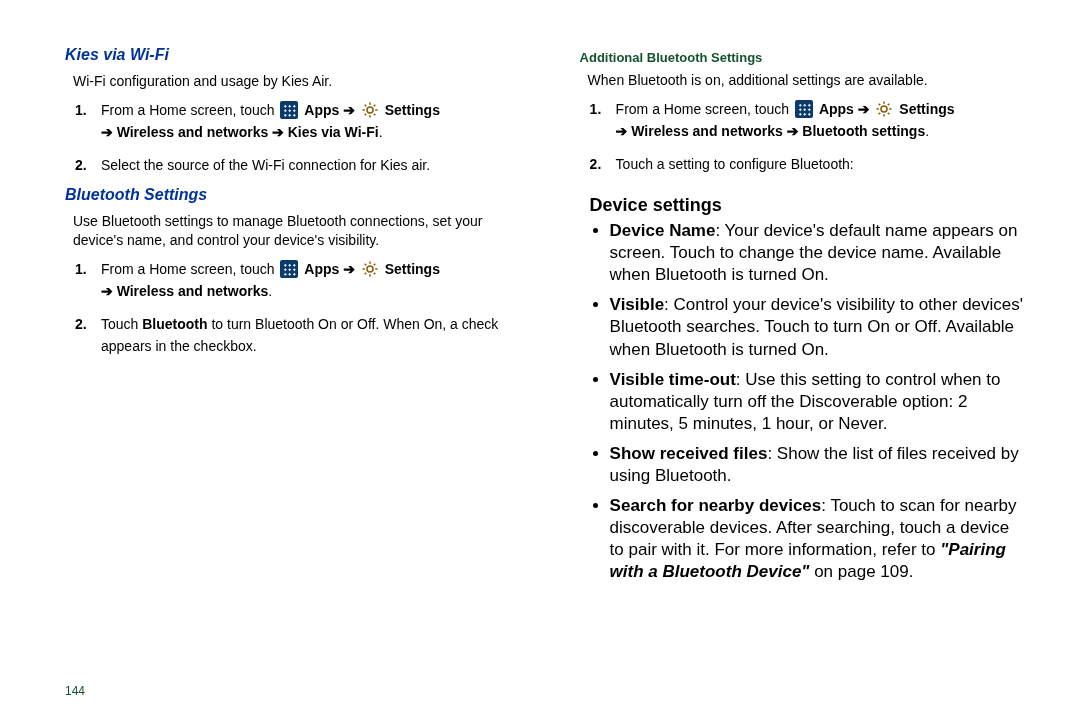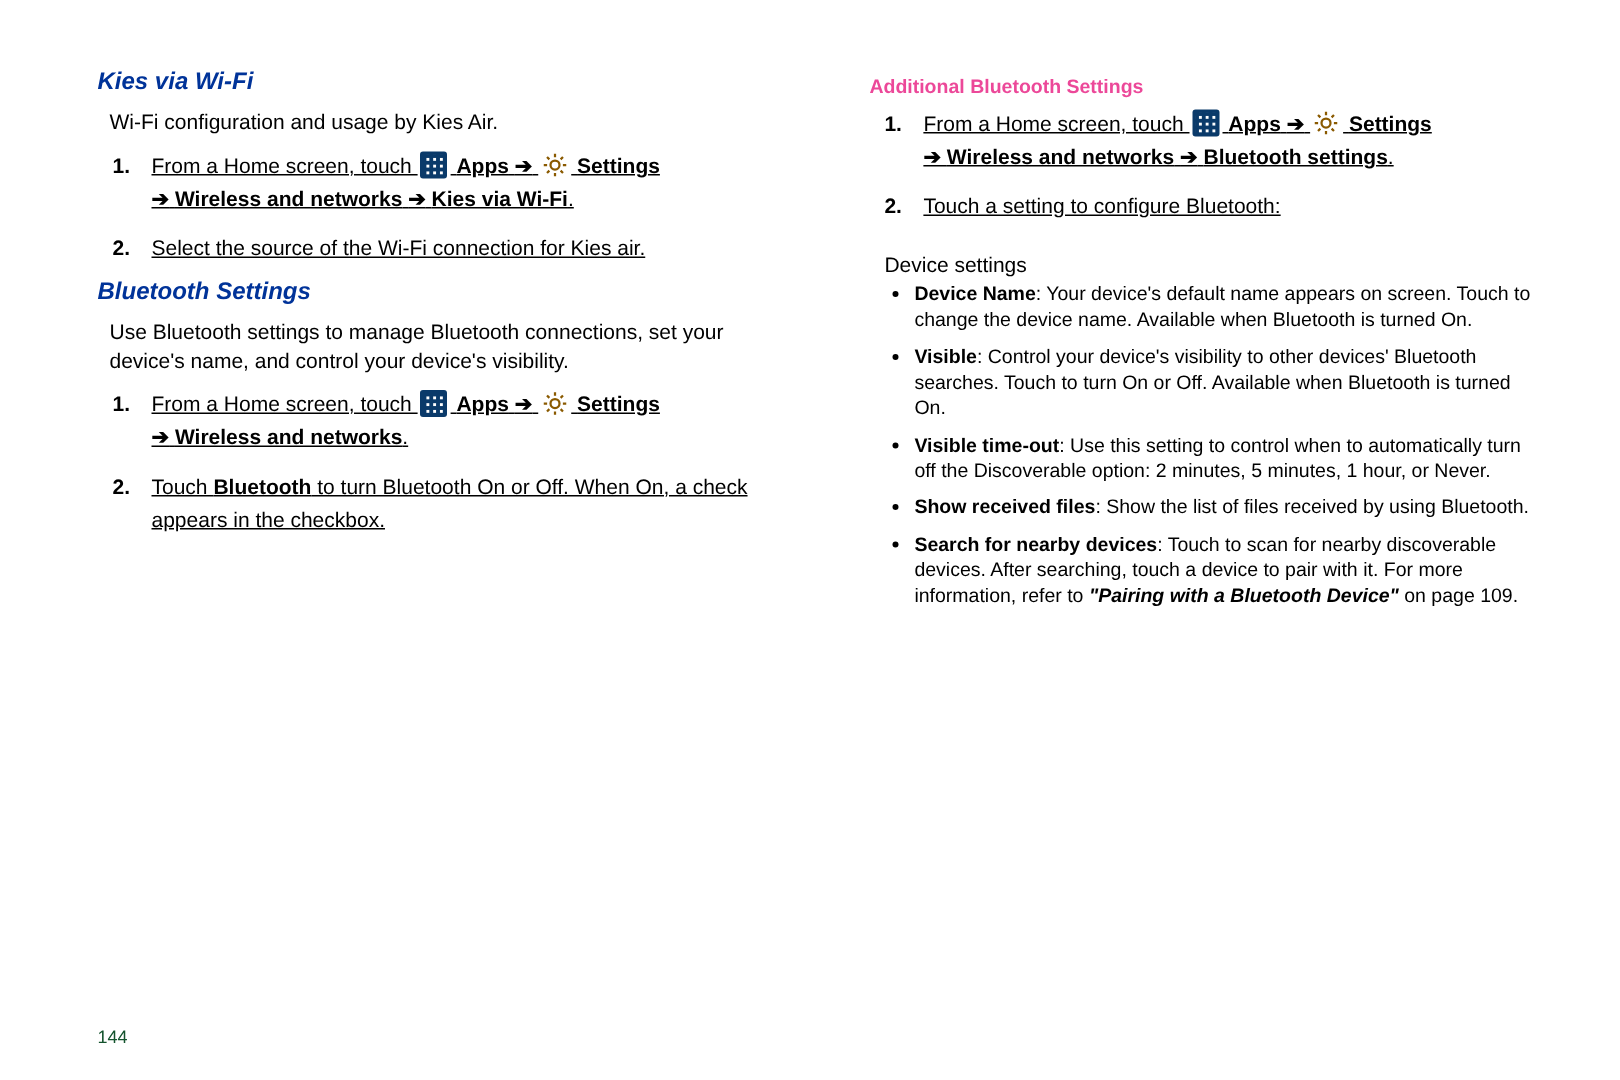--- a/index.html
+++ b/index.html
@@ -30,39 +30,39 @@
   }
   .col.right { padding-right: 15px; padding-left: 10px; }
   .h-blue {
     color: #003399;
     font-style: italic;
     font-weight: bold;
     font-size: 16px;
     margin: 6px 0 8px 0;
   }
   .h-red {
-    color: #ec4899;
+    color: #14532d;
     font-weight: bold;
     font-size: 13px;
     margin: 10px 0 6px 0;
   }
   .h-sub {
-    font-weight: normal;
-    font-size: 14px;
+    font-weight: bold;
+    font-size: 18px;
     margin: 20px 0 4px 10px;
   }
   p { margin: 4px 0 8px 0; line-height: 1.35; }
   .indent { margin-left: 8px; }
-  ol { margin: 4px 0 8px 0; padding-left: 38px; text-decoration: underline; }
+  ol { margin: 4px 0 8px 0; padding-left: 38px; }
   ol li { margin: 4px 0 10px 0; line-height: 1.6; font-weight: normal; }
   ol.styled { list-style: none; padding-left: 10px; counter-reset: item; }
   ol.styled li { counter-increment: item; position: relative; padding-left: 26px; }
   ol.styled li::before { content: counter(item) "."; font-weight: bold; position: absolute; left: 0; }
   ul.bullets { list-style: disc; margin: 4px 0 8px 0; padding-left: 30px; }
-  ul.bullets li { margin: 2px 0 8px 0; line-height: 1.3; font-size: 13px; }
+  ul.bullets li { margin: 2px 0 8px 0; line-height: 1.3; font-size: 17px; }
   .b { font-weight: bold; }
   .bi { font-weight: bold; font-style: italic; }
   .arrow { font-weight: bold; }
   .icon {
     display: inline-block;
     vertical-align: middle;
     width: 18px;
     height: 18px;
     margin: 0 2px 2px 2px;
   }
@@ -145,20 +145,21 @@
         <span class="b">Wireless and networks</span><span>.</span>
       </li>
       <li>
         <span>Touch </span><span class="b">Bluetooth</span><span> to turn Bluetooth On or Off. When On, a check appears in the checkbox.</span>
       </li>
     </ol>
   </div>
 
   <div class="col right">
     <div class="h-red">Additional Bluetooth Settings</div>
+    <p class="indent">When Bluetooth is on, additional settings are available.</p>
 
     <ol class="styled">
       <li>
         <span>From a Home screen, touch </span>
         <span class="icon icon-apps"></span>
         <span class="b">Apps</span>
         <span class="arrow">➔</span>
         <span class="icon icon-settings"><svg viewBox="0 0 24 24">
               <g fill="none" stroke="#8a5a00" stroke-width="2">
                 <circle cx="12" cy="12" r="4"></circle>

